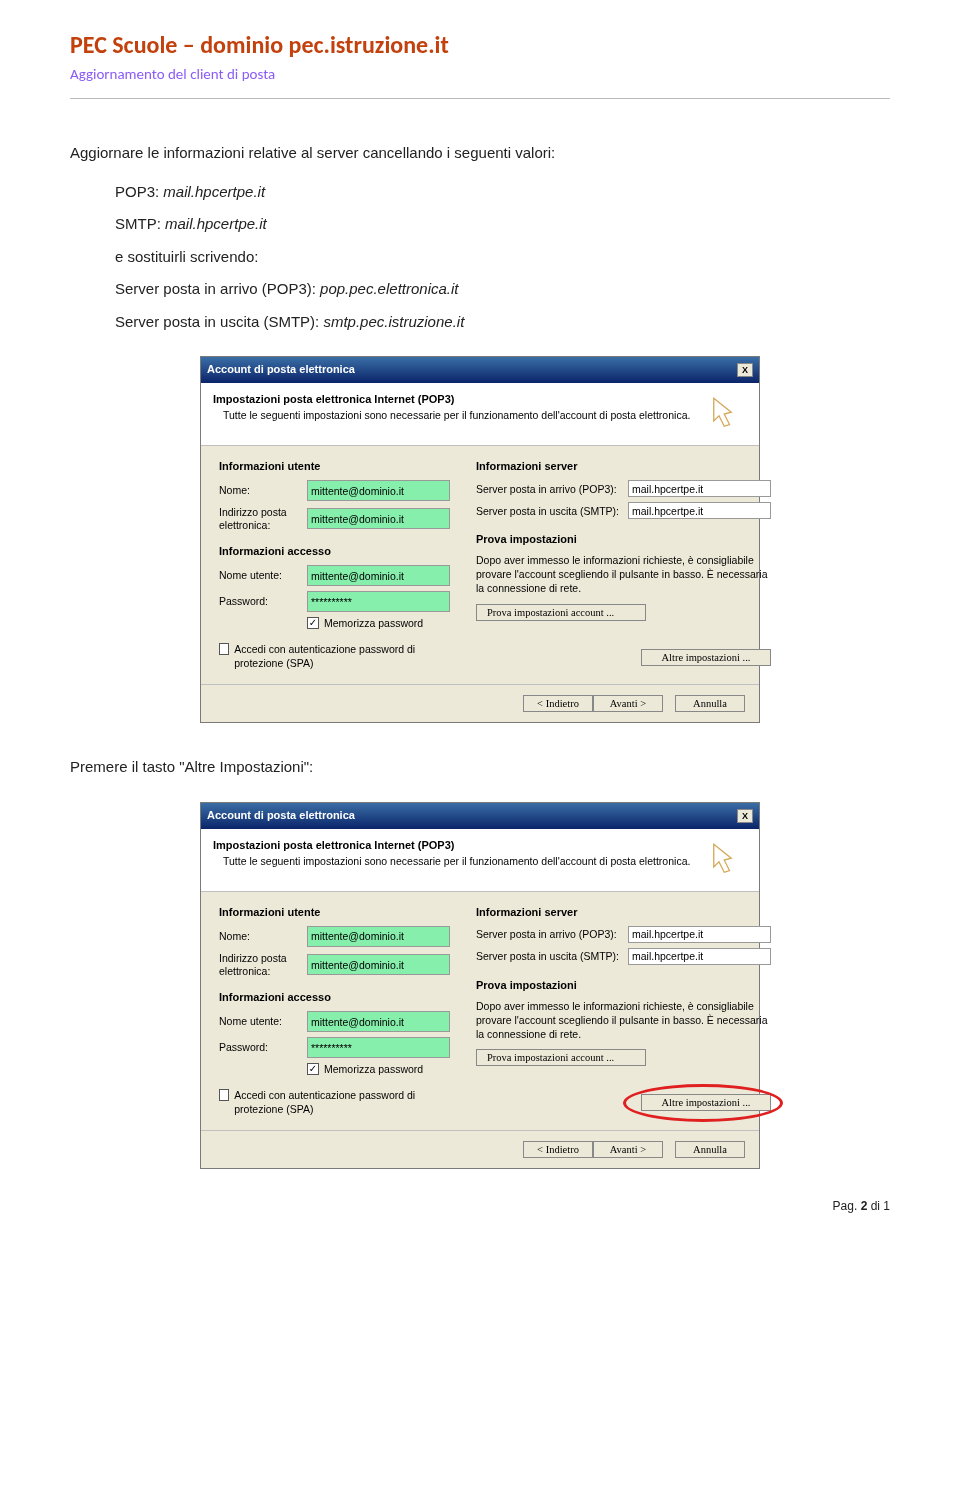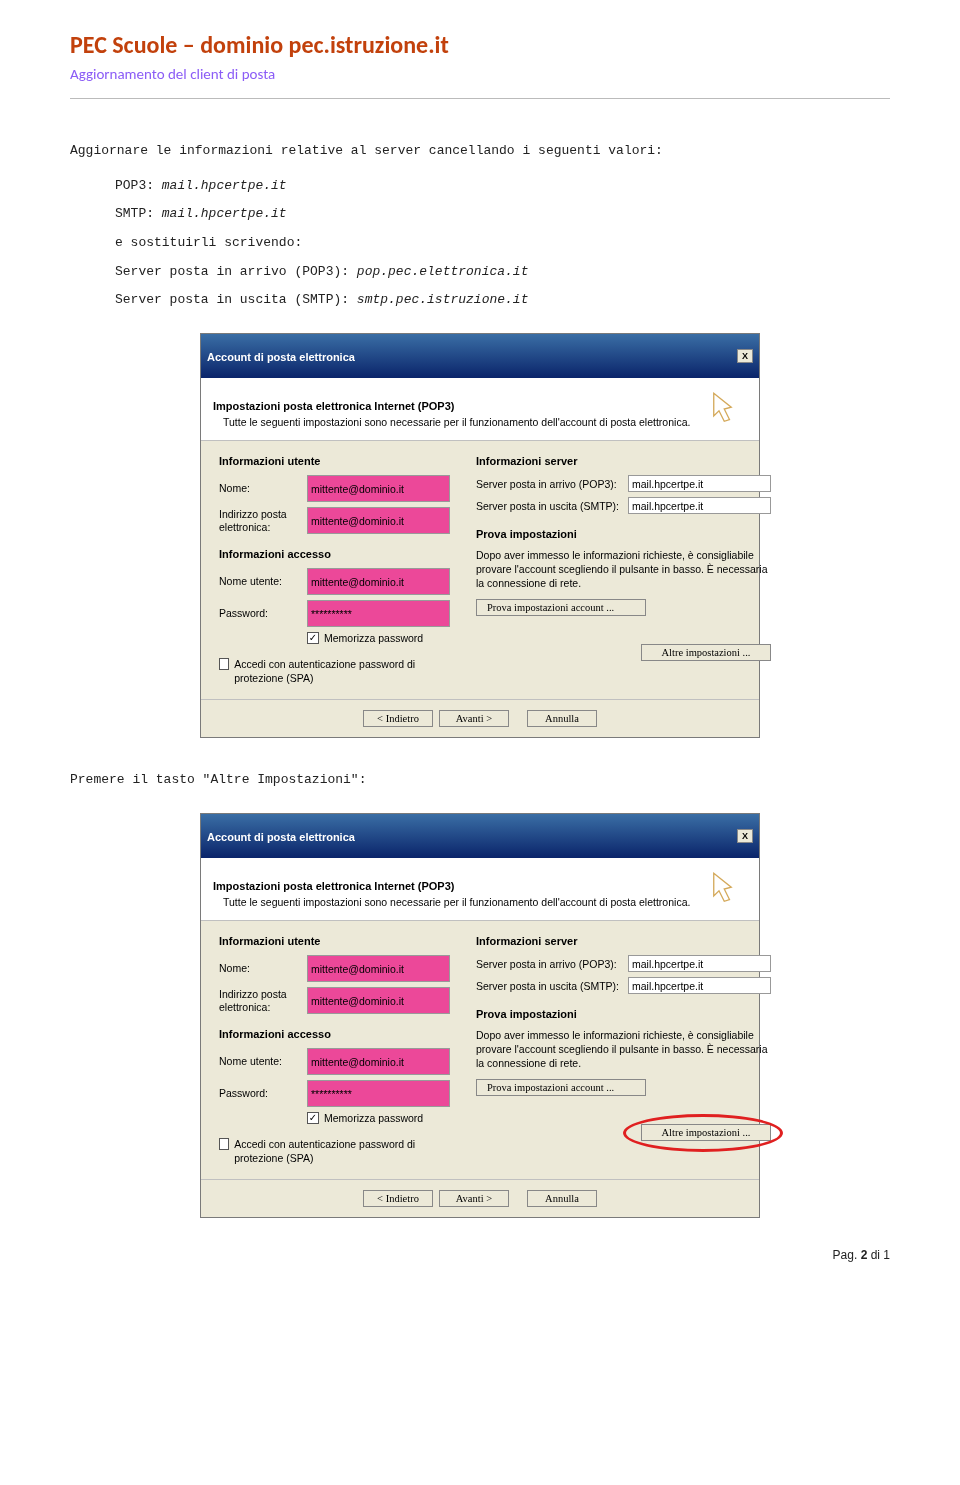--- a/index.html
+++ b/index.html
@@ -22,65 +22,65 @@
     color: #8b5cf6;
     font-size: 15px;
     margin-bottom: 15px;
   }
   hr.hdr {
     border: none;
     border-top: 1px solid #bbb;
     margin-bottom: 40px;
   }
   .body-text {
-    font-family: Liberation Mono, monospace;
-    font-size: 13px;
+    font-family: Liberation Sans, sans-serif;
+    font-size: 15px;
     line-height: 1.9;
     margin-bottom: 10px;
   }
   .indent { padding-left: 45px; margin-bottom: 4px; }
   .italic { font-style: italic; }
   .dialog {
     width: 560px;
     margin: 20px auto 30px auto;
     border: 1px solid #7a7a7a;
     background: #ece9d8;
     font-family: Tahoma, Arial, sans-serif;
     font-size: 11px;
     color: #000;
   }
   .dlg-titlebar {
     background: linear-gradient(#3a6ea5, #0a246a);
     color: #fff;
     font-weight: bold;
-    padding: 15px 6px;
+    padding: 6px 6px;
     display: flex;
     justify-content: space-between;
-    align-items: flex-end;
+    align-items: flex-start;
     font-size: 11px;
   }
   .dlg-close {
     background: #ece9d8;
     color: #000;
     border: 1px solid #888;
     width: 16px; height: 14px;
     display: inline-flex;
     align-items: center; justify-content: center;
     font-size: 9px; font-weight: bold;
     font-family: Arial;
   }
   .dlg-header {
     background: #fff;
     padding: 10px 12px;
     display: flex;
     justify-content: space-between;
     align-items: flex-start;
     border-bottom: 1px solid #c0c0c0;
   }
-  .dlg-header-left { flex: 1; margin-top: 12px; }
+  .dlg-header-left { flex: 1; }
   .dlg-header-title { font-weight: bold; font-size: 11px; margin-bottom: 4px; }
   .dlg-header-desc { font-size: 10.5px; padding-left: 10px; line-height: 1.3; }
   .dlg-icon {
     width: 42px; height: 42px;
     margin-left: 10px;
     flex-shrink: 0;
   }
   .dlg-body {
     padding: 14px 18px 14px 18px;
     display: flex;
@@ -101,22 +101,22 @@
   .form-row label {
     width: 82px;
     font-size: 10.5px;
     line-height: 1.2;
   }
   .form-row input {
     flex: 1;
     border: 1px solid #999;
     padding: 7px 3px;
     font-size: 10.5px;
-    background: #ec4899;
-    height: 27px;
+    background: #86efac;
+    height: 21px;
     font-family: Tahoma, Arial, sans-serif;
   }
   .chk-row {
     display: flex;
     align-items: center;
     gap: 5px;
     margin: 4px 0 0 88px;
     font-size: 10.5px;
   }
   .chk { width: 12px; height: 12px; border: 1px solid #555; background: #fff; display: inline-flex; align-items: center; justify-content: center; font-size: 10px; line-height: 1; }
@@ -148,22 +148,21 @@
   .btn-wide { min-width: 170px; text-align: left; padding-left: 10px; }
   .btn-alt-row {
     text-align: right;
     margin-top: 28px;
   }
   .dlg-footer {
     border-top: 1px solid #c0c0c0;
     padding: 10px 14px;
     text-align: right;
     display: flex;
-    justify-content: center;
-    gap: 6px;
+    justify-content: flex-end;
   }
   .server-row {
     display: flex;
     align-items: center;
     margin-bottom: 5px;
     gap: 4px;
   }
   .server-row label {
     width: 148px;
     font-size: 10.5px;

